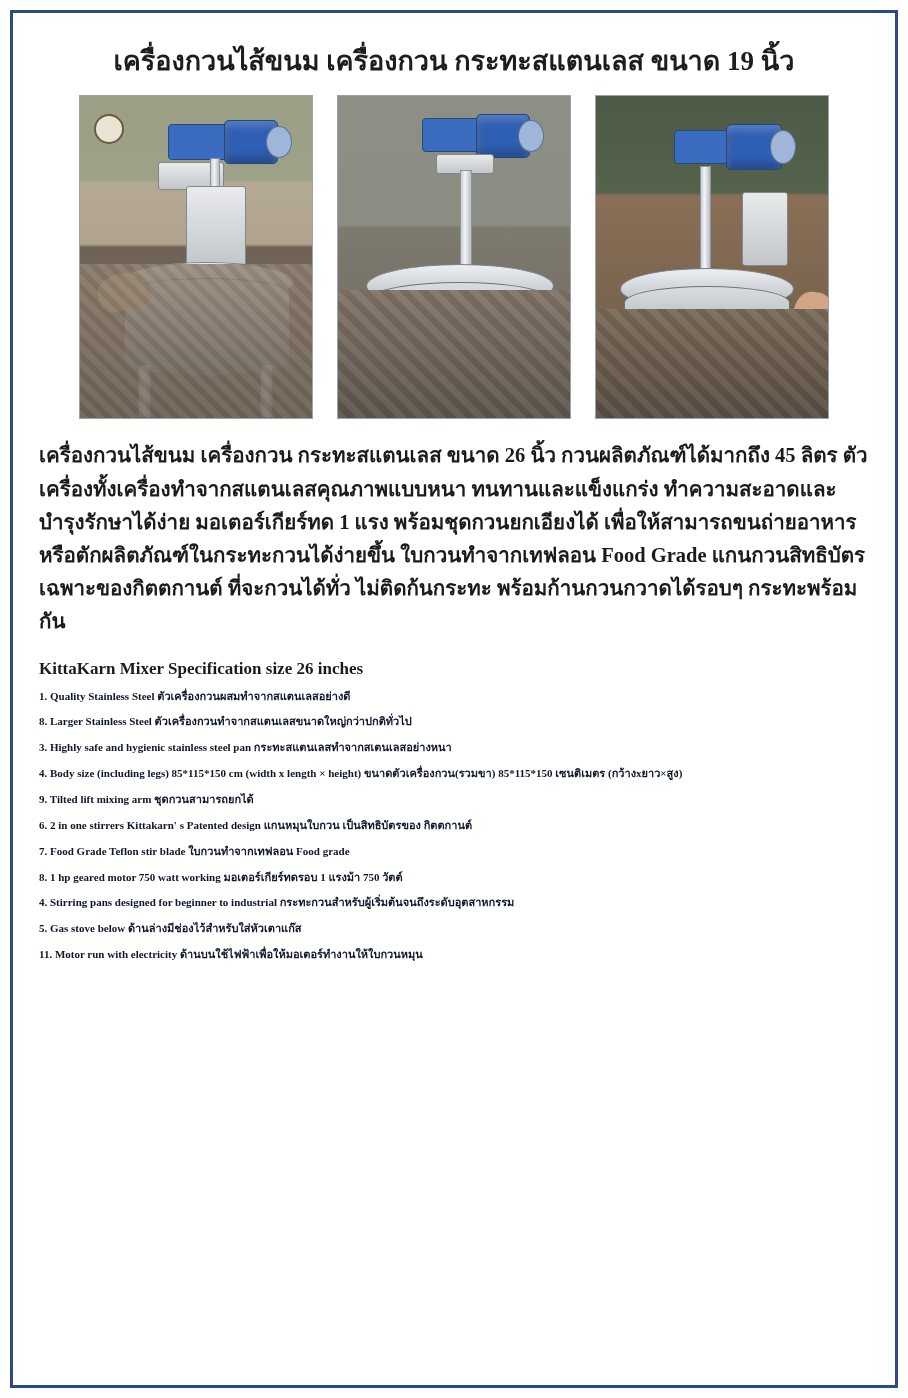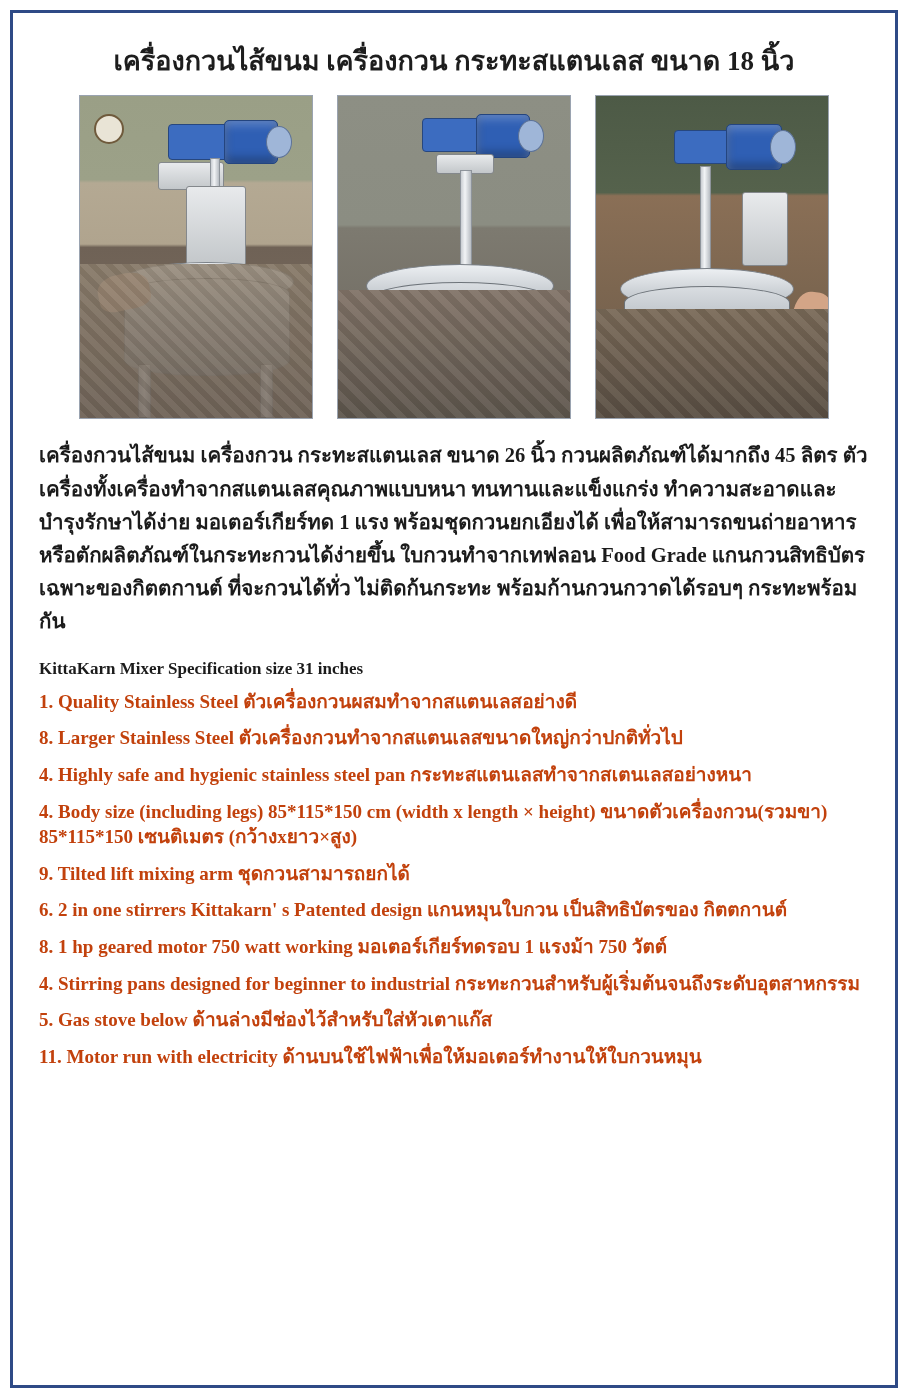--- a/index.html
+++ b/index.html
@@ -175,34 +175,34 @@
     font-weight: bold;
     color: #1b1b1b;
     margin: 6px 0 10px 0;
   }
   .spec-list {
     list-style: none;
     margin: 0;
     padding: 0;
   }
   .spec-list li {
-    font-size: 19px;
-    font-weight: bold;
-    color: #c2410c;
+    font-size: 11px;
+    font-weight: bold;
+    color: #0f172a;
     line-height: 1.35;
     margin-bottom: 11px;
   }
 </style>
 </head>
 <body>
 
 <div class="page">
   <div class="frame">
 
-    <div class="title">เครื่องกวนไส้ขนม เครื่องกวน กระทะสแตนเลส ขนาด 18 นิ้ว</div>
+    <div class="title">เครื่องกวนไส้ขนม เครื่องกวน กระทะสแตนเลส ขนาด 19 นิ้ว</div>
 
     <div class="photos">
 
       <div class="photo p1">
         <div class="machine">
           <div class="clock" style="left:14px; top:18px;"></div>
           <div class="gearbox" style="left:88px; top:28px; width:60px; height:34px;"></div>
           <div class="motor" style="left:144px; top:24px; width:52px; height:42px;"></div>
           <div class="motor-cap" style="left:186px; top:30px; width:24px; height:30px;"></div>
           <div class="ctrl-box" style="left:78px; top:66px; width:64px; height:26px;"></div>
@@ -243,29 +243,30 @@
           <div class="stand-leg" style="left:44px; top:282px; width:10px; height:40px;"></div>
           <div class="stand-leg" style="left:168px; top:282px; width:10px; height:40px;"></div>
           <div class="hand" style="left:196px; top:196px; width:40px; height:60px; transform:rotate(8deg);"></div>
         </div>
       </div>
 
     </div>
 
     <div class="body-text">เครื่องกวนไส้ขนม เครื่องกวน กระทะสแตนเลส ขนาด 26 นิ้ว กวนผลิตภัณฑ์ได้มากถึง 45 ลิตร ตัวเครื่องทั้งเครื่องทำจากสแตนเลสคุณภาพแบบหนา ทนทานและแข็งแกร่ง ทำความสะอาดและบำรุงรักษาได้ง่าย มอเตอร์เกียร์ทด 1 แรง พร้อมชุดกวนยกเอียงได้ เพื่อให้สามารถขนถ่ายอาหารหรือตักผลิตภัณฑ์ในกระทะกวนได้ง่ายขึ้น ใบกวนทำจากเทฟลอน Food Grade แกนกวนสิทธิบัตรเฉพาะของกิตตกานต์ ที่จะกวนได้ทั่ว ไม่ติดก้นกระทะ พร้อมก้านกวนกวาดได้รอบๆ กระทะพร้อมกัน</div>
 
-    <div class="spec-head">KittaKarn Mixer Specification size 31 inches</div>
+    <div class="spec-head">KittaKarn Mixer Specification size 26 inches</div>
 
     <ul class="spec-list">
       <li>1. Quality Stainless Steel ตัวเครื่องกวนผสมทำจากสแตนเลสอย่างดี</li>
       <li>8. Larger Stainless Steel ตัวเครื่องกวนทำจากสแตนเลสขนาดใหญ่กว่าปกติทั่วไป</li>
-      <li>4. Highly safe and hygienic stainless steel pan กระทะสแตนเลสทำจากสเตนเลสอย่างหนา</li>
+      <li>3. Highly safe and hygienic stainless steel pan กระทะสแตนเลสทำจากสเตนเลสอย่างหนา</li>
       <li>4. Body size (including legs) 85*115*150 cm (width x length × height) ขนาดตัวเครื่องกวน(รวมขา) 85*115*150 เซนติเมตร (กว้างxยาว×สูง)</li>
       <li>9. Tilted lift mixing arm ชุดกวนสามารถยกได้</li>
       <li>6. 2 in one stirrers Kittakarn' s Patented design แกนหมุนใบกวน เป็นสิทธิบัตรของ กิตตกานต์</li>
+      <li>7. Food Grade Teflon stir blade ใบกวนทำจากเทฟลอน Food grade</li>
       <li>8. 1 hp geared motor 750 watt working มอเตอร์เกียร์ทดรอบ 1 แรงม้า 750 วัตต์</li>
       <li>4. Stirring pans designed for beginner to industrial  กระทะกวนสำหรับผู้เริ่มต้นจนถึงระดับอุตสาหกรรม</li>
       <li>5. Gas stove below ด้านล่างมีช่องไว้สำหรับใส่หัวเตาแก๊ส</li>
       <li>11. Motor run with electricity ด้านบนใช้ไฟฟ้าเพื่อให้มอเตอร์ทำงานให้ใบกวนหมุน</li>
     </ul>
 
   </div>
 </div>
 
 </body></html>

